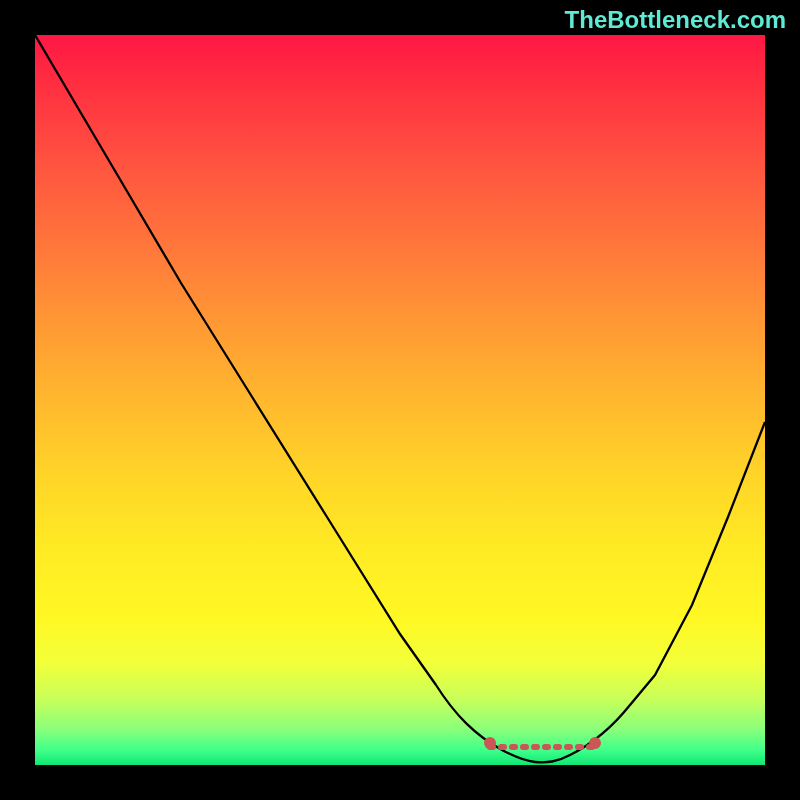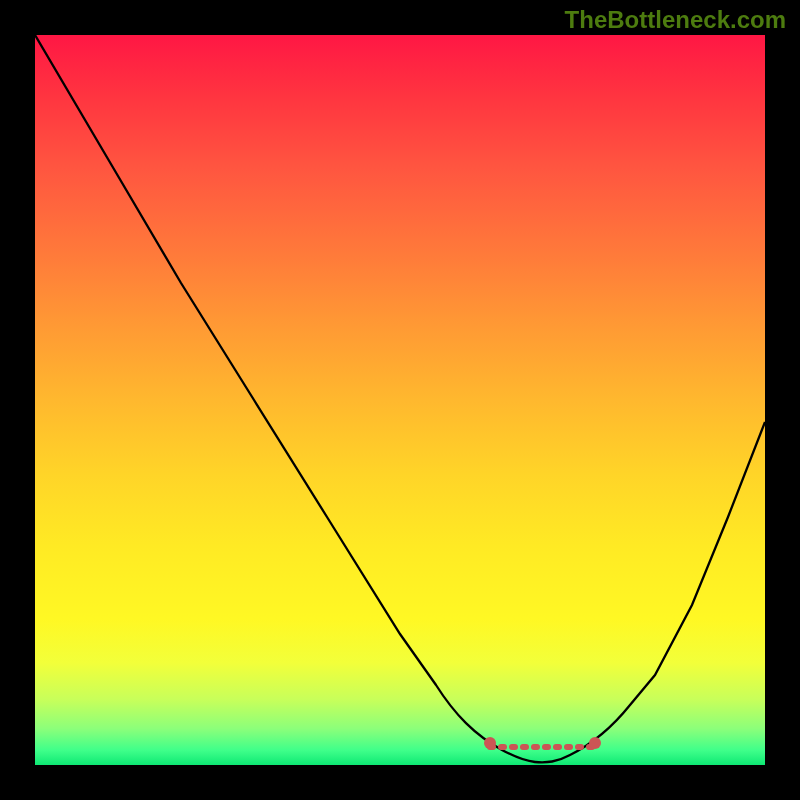--- a/index.html
+++ b/index.html
@@ -1,18 +1,18 @@
 <!DOCTYPE html>
 <html><head>
 <meta charset="utf-8">
 <style>
   * { margin: 0; padding: 0; box-sizing: border-box; }
   body { width: 800px; height: 800px; background: #000; font-family: Arial, sans-serif; overflow: hidden; }
   .container { width: 800px; height: 800px; position: relative; background: #000; }
-  .watermark { position: absolute; top: 6px; right: 14px; color: #4d7c0f; font-size: 24px; font-weight: bold; z-index: 10; }
+  .watermark { position: absolute; top: 6px; right: 14px; color: #5eead4; font-size: 24px; font-weight: bold; z-index: 10; }
   .plot-area { position: absolute; left: 35px; top: 35px; width: 730px; height: 730px; }
   .gradient-bg { position: absolute; left: 0; top: 0; width: 730px; height: 730px;
     background: linear-gradient(to bottom,
       #ff1744 0%,
       #ff3340 8%,
       #ff5540 18%,
       #ff7a3a 30%,
       #ff9a34 40%,
       #ffb82e 50%,
       #ffd428 60%,

